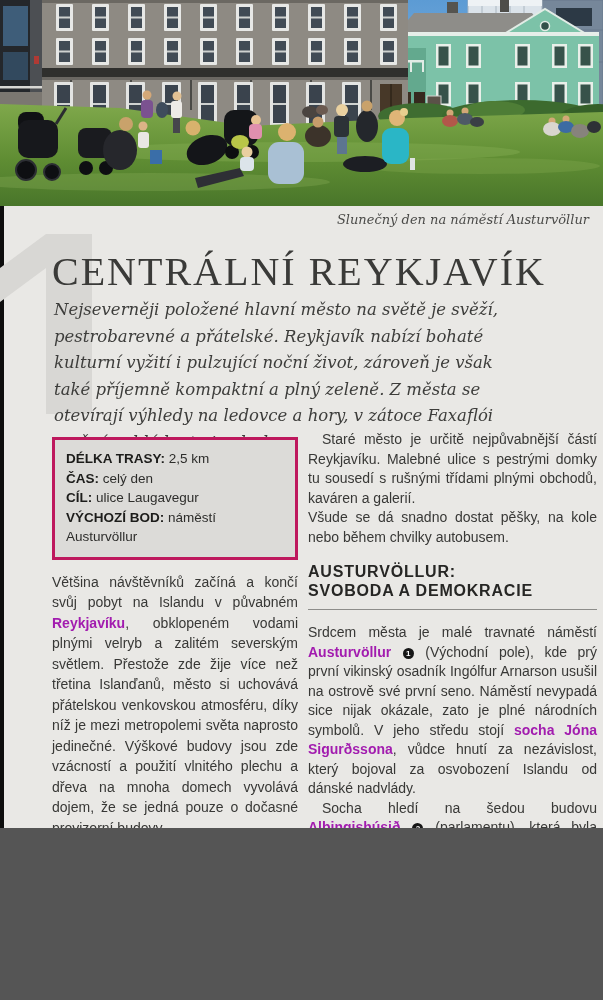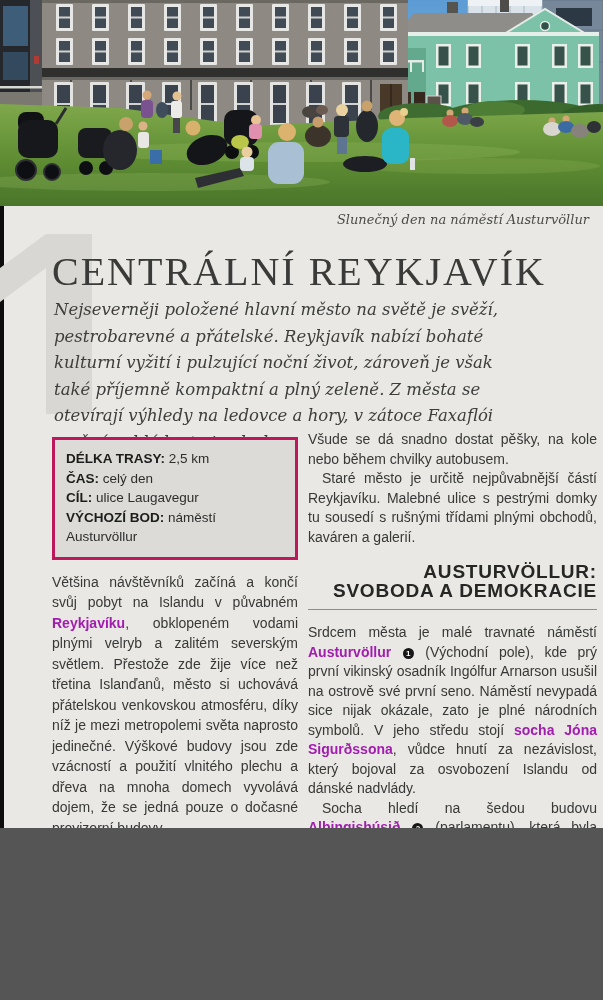--- a/index.html
+++ b/index.html
@@ -23,21 +23,21 @@
   .infobox p{margin:0;text-align:left;}
   .infobox .b{font-weight:bold;color:#1c1c1a;}
   .bodytext{font-size:14px;line-height:20.5px;text-align:justify;margin:0;}
   .col-right .bodytext{line-height:19.5px;}
   .mt{margin-top:12px;}
   .indent{text-indent:14px;}
   .b{font-weight:bold;color:#a21caf;}
   .badge{display:inline-flex;align-items:center;justify-content:center;width:11px;height:11px;
          border-radius:50%;background:#161616;color:#fff;font-size:8px;font-weight:bold;
          line-height:11px;vertical-align:1px;margin:0 1px;text-indent:0;}
-  .sect-head{margin:15px 0 9px 0;text-align:right;font-weight:bold;font-size:19px;
+  .sect-head{margin:15px 0 9px 0;text-align:left;font-weight:bold;font-size:16px;
              letter-spacing:0.8px;line-height:19px;color:#262624;}
   .rule{border:none;border-top:1px solid #8d8d8a;margin:0 0 13px 0;}
   .footer{position:absolute;left:52px;top:955px;z-index:3;font-size:13px;font-weight:bold;
           letter-spacing:0.6px;}
   .footer .num{color:#737373;margin-right:16px;}
   .footer .sec{color:#0f172a;}
 </style>
 </head>
 <body>
 
@@ -275,22 +275,22 @@
       <p><span class="b">DÉLKA TRASY:</span> <span>2,5 km</span></p>
       <p><span class="b">ČAS:</span> <span>celý den</span></p>
       <p><span class="b">CÍL:</span> <span>ulice Laugavegur</span></p>
       <p><span class="b">VÝCHOZÍ BOD:</span> <span>náměstí Austurvöllur</span></p>
     </div>
     <p class="bodytext mt"><span>Většina návštěvníků začíná a končí svůj pobyt na Islandu v půvabném </span><span class="b">Reykjavíku</span><span>, obklopeném vodami plnými velryb a zalitém severským světlem. Přestože zde žije více než třetina Islanďanů, město si uchovává přátelskou venkovskou atmosféru, díky níž je mezi metropolemi světa naprosto jedinečné. Výškové budovy jsou zde vzácností a použití vlnitého plechu a dřeva na mnoha domech vyvolává dojem, že se jedná pouze o dočasné provizorní budovy.</span></p>
     <p class="bodytext indent"><span>Hlavní silnice vedou po okraji města a ulice v centru jsou klidné a příjemné pro pěší procházky. Kavárny, bary, živá hudba, galerie, malá muzea a zajímavé jedinečné butiky tady přímo vzkvétají.</span></p>
   </div>
 
   <div class="col col-right">
+    <p class="bodytext indent"><span>Staré město je určitě nejpůvabnější částí Reykjavíku. Malebné ulice s pestrými domky tu sousedí s rušnými třídami plnými obchodů, kaváren a galerií.</span></p>
     <p class="bodytext"><span>Všude se dá snadno dostat pěšky, na kole nebo během chvilky autobusem.</span></p>
-    <p class="bodytext indent"><span>Staré město je určitě nejpůvabnější částí Reykjavíku. Malebné ulice s pestrými domky tu sousedí s rušnými třídami plnými obchodů, kaváren a galerií.</span></p>
     <h2 class="sect-head">
       <span>AUSTURVÖLLUR:</span><br>
       <span>SVOBODA A DEMOKRACIE</span>
     </h2>
     <hr class="rule">
     <p class="bodytext"><span>Srdcem města je malé travnaté náměstí </span><span class="b">Austurvöllur</span><span> </span><span class="badge">1</span><span> (Východní pole), kde prý první vikinský osadník Ingólfur Arnarson usušil na ostrově své první seno. Náměstí nevypadá sice nijak okázale, zato je plné národních symbolů. V jeho středu stojí </span><span class="b">socha Jóna Sigurðssona</span><span>, vůdce hnutí za nezávislost, který bojoval za osvobození Islandu od dánské nadvlády.</span></p>
     <p class="bodytext indent"><span>Socha hledí na šedou budovu </span><span class="b">Alþingishúsið</span><span> </span><span class="badge">2</span><span> (parlamentu), která byla postavena v letech 1880–1881 jako sídlo národního shromáždění. Dnes zde zasedá 63 poslanců. Debaty při zasedání lze sledovat z galerie. Při archeologickém výzkumu v okolí byly odhaleny řemeslnické dílny z vikinských časů: kovárna a provozovny na zpracování ryb a vlny.</span></p>
   </div>
 
   <div class="footer">

